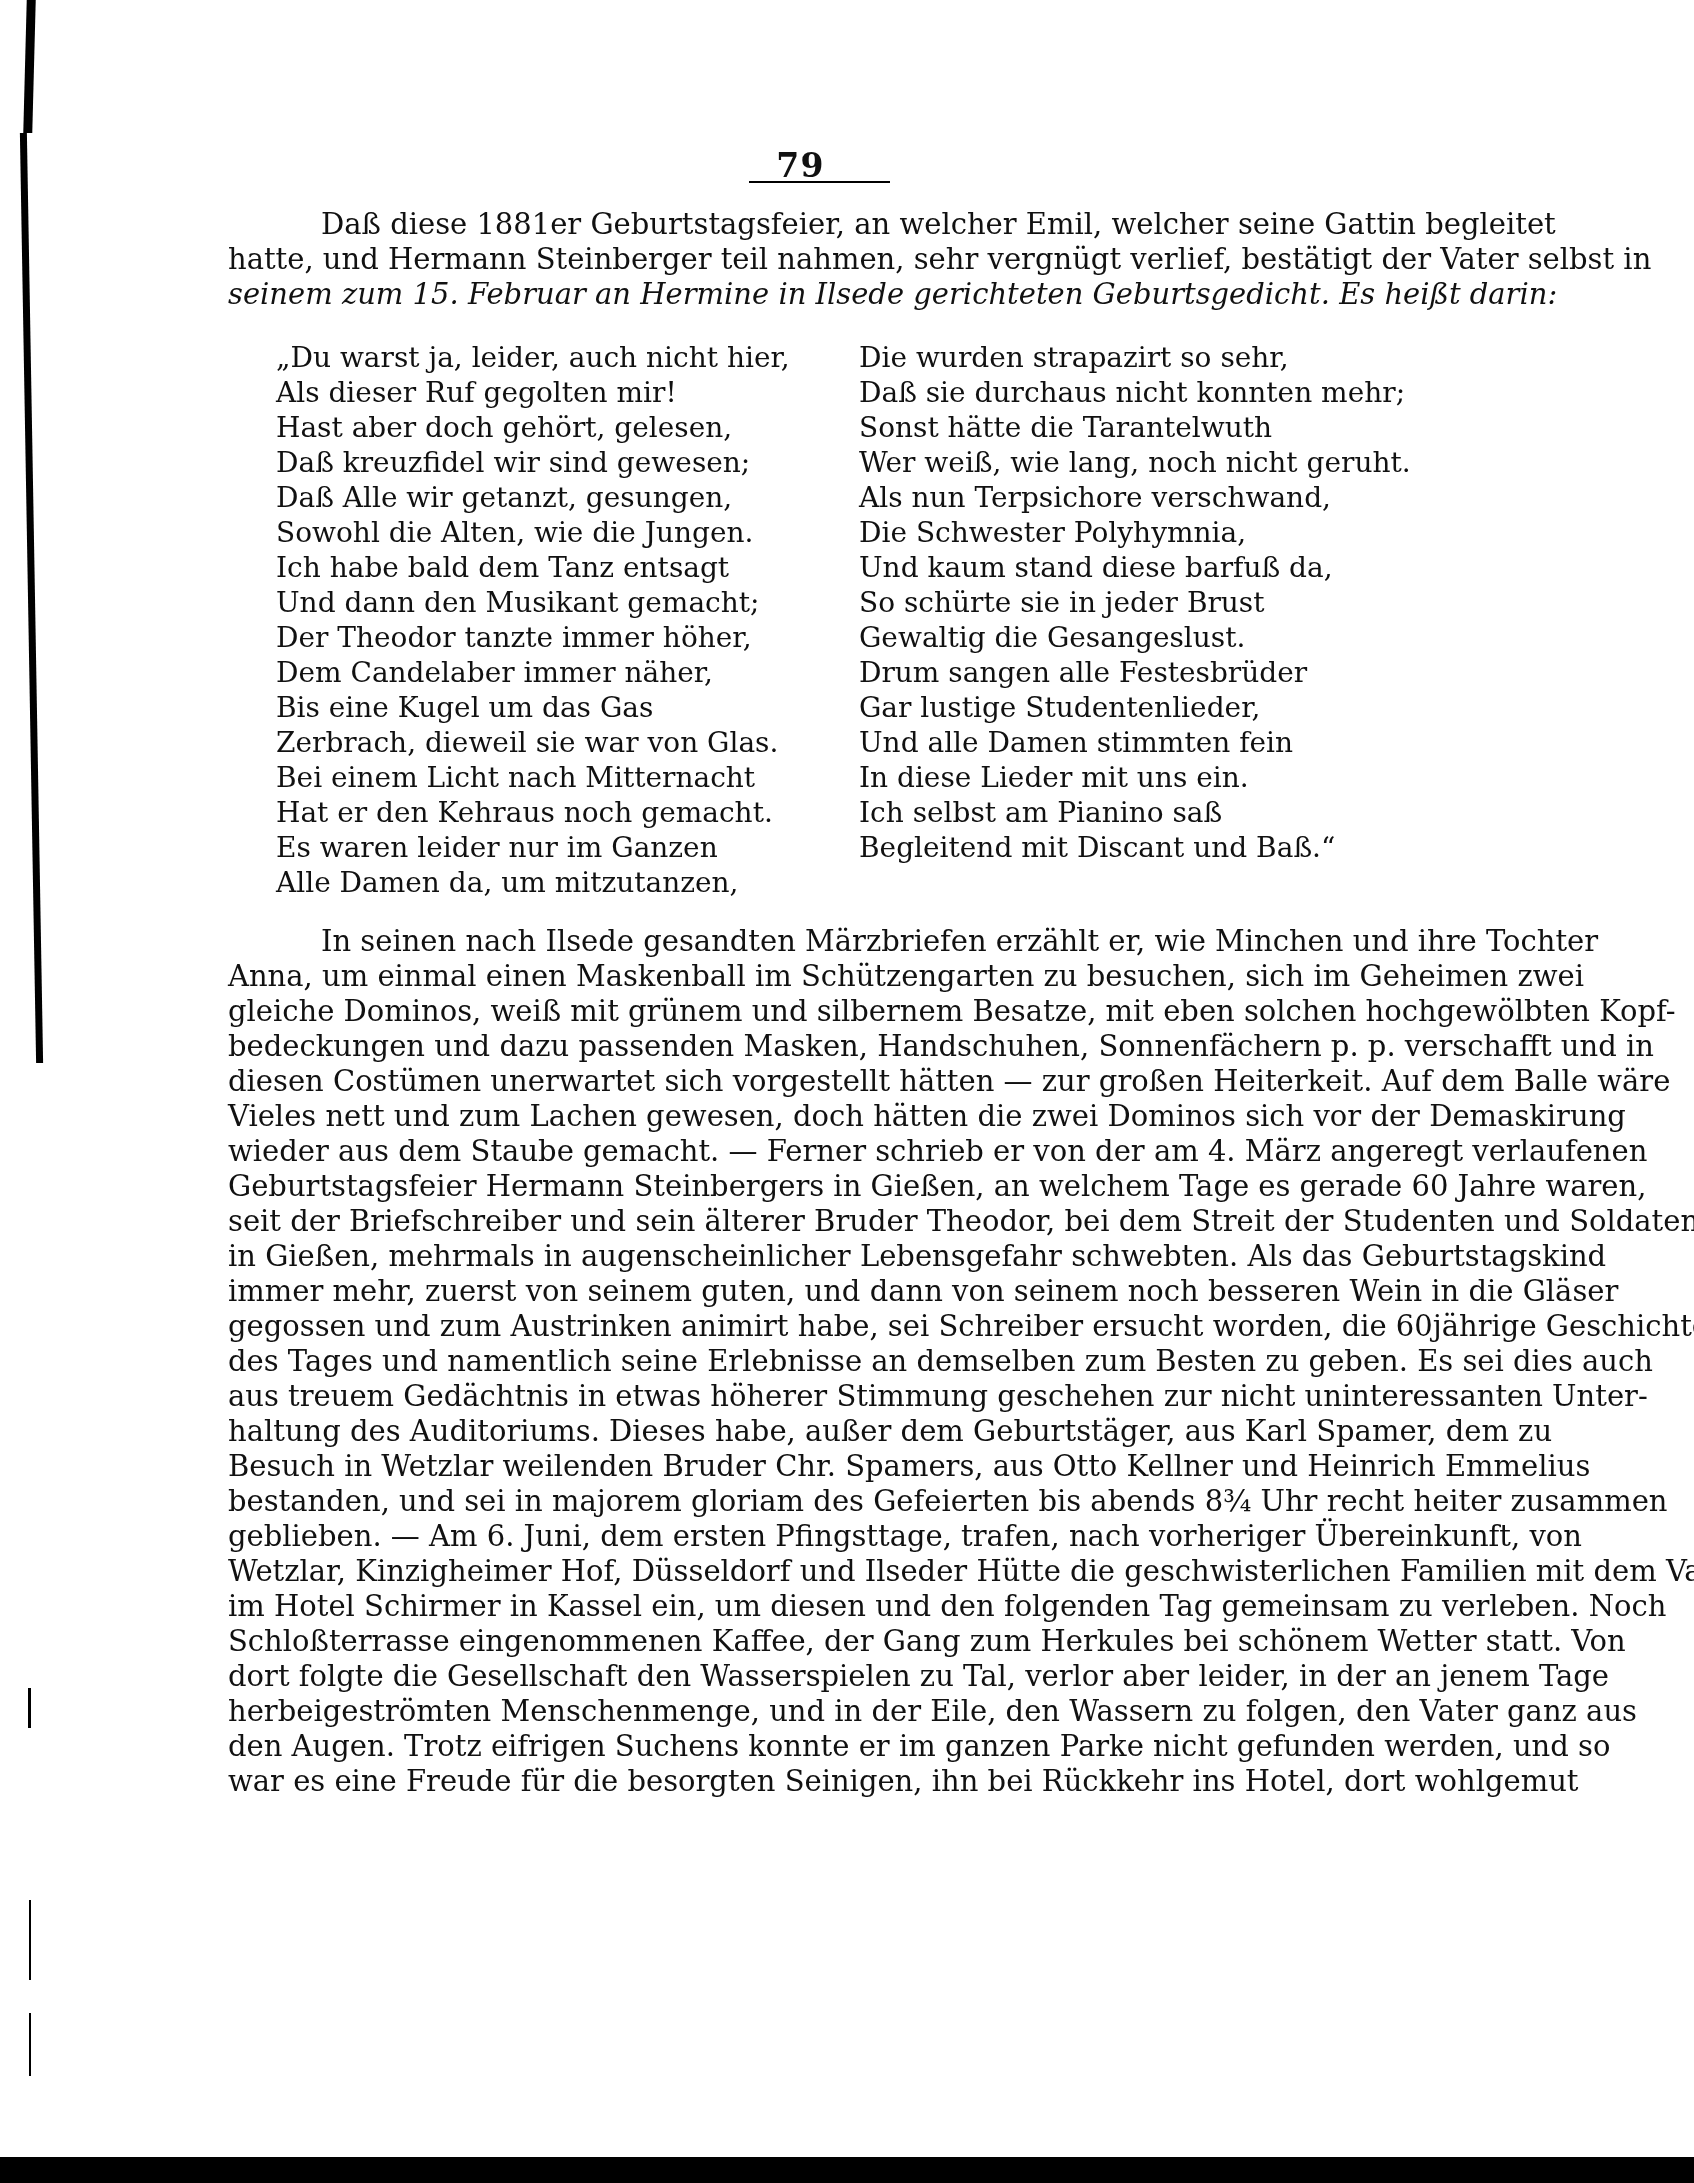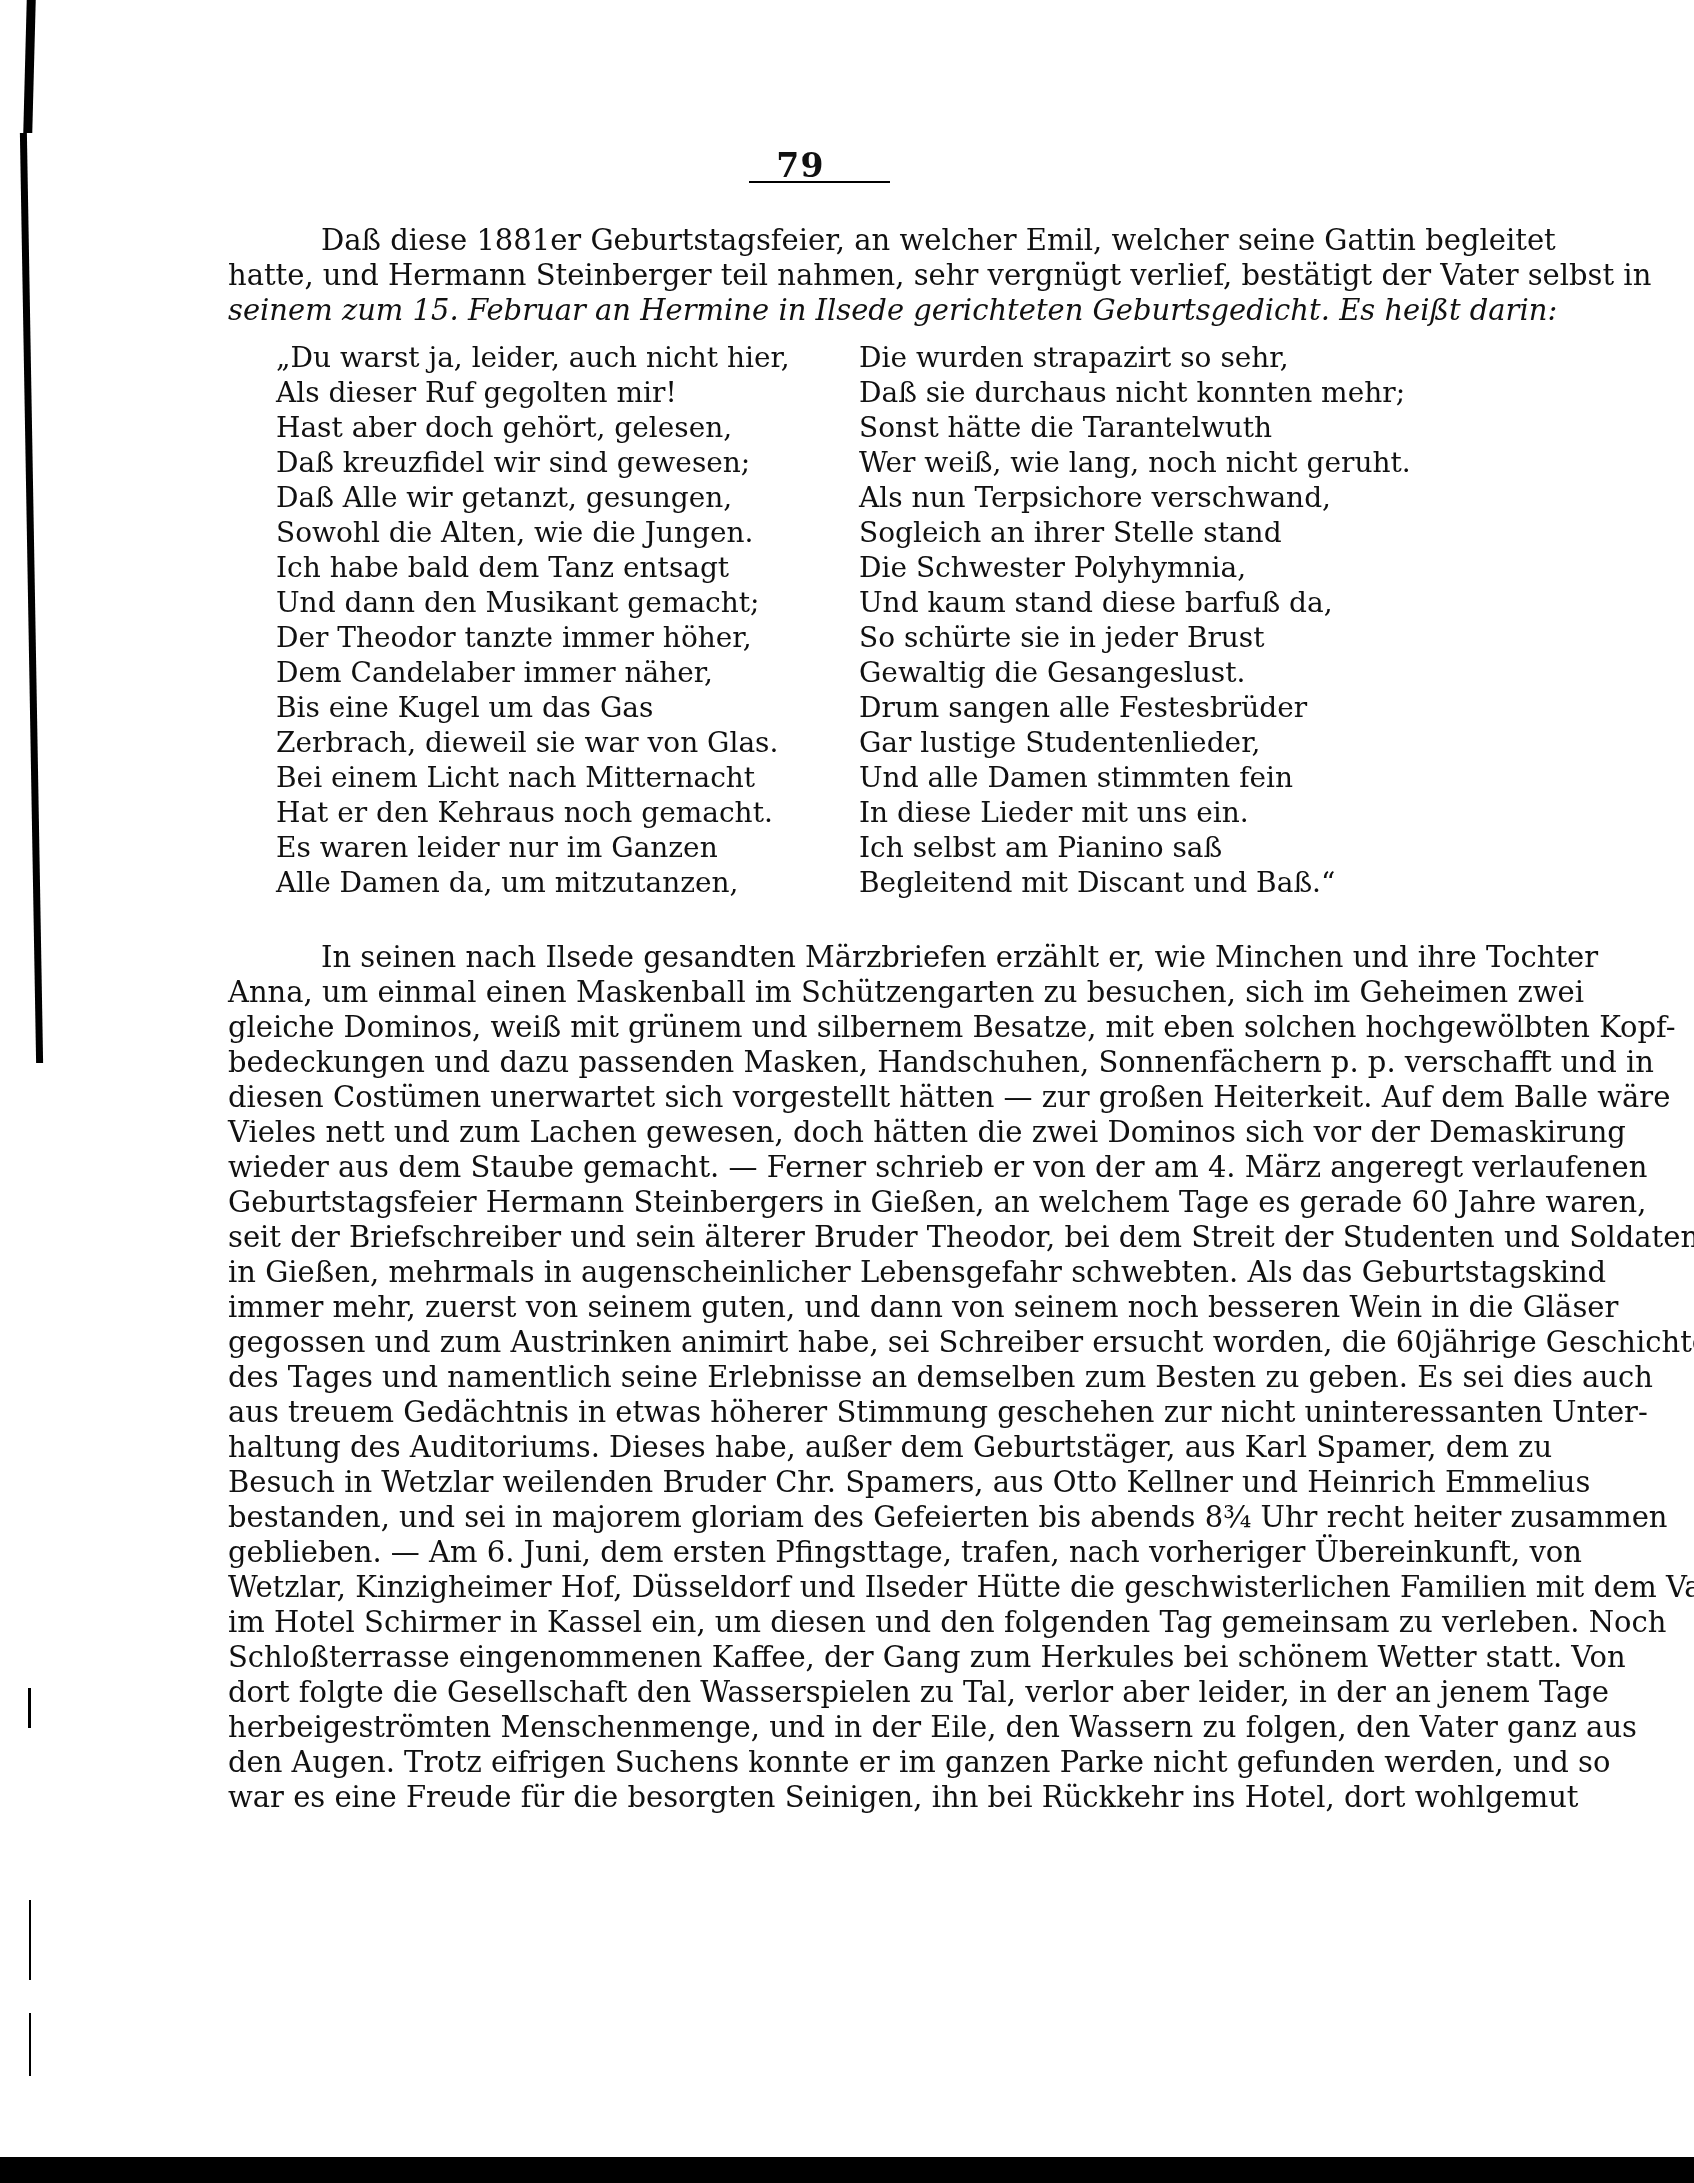--- a/index.html
+++ b/index.html
@@ -13,21 +13,21 @@
     position: absolute; left: 714px; top: 146px; width: 173px; text-align: center;
     font-size: 33px; letter-spacing: 1.3px; font-weight: bold;
   }
   .page-rule { position: absolute; left: 749px; top: 181px; width: 141px; height: 2px; background: #000; }
   .prose {
     position: absolute; left: 228px; width: 1141px;
     font-size: 29px; line-height: 35px; text-align: justify;
   }
   .prose .line { display: block; white-space: nowrap; text-align-last: justify; text-align: justify; height: 35px; }
   .prose .line.last { text-align-last: left; font-style: italic; }
-  .prose .line.indent { padding-left: 93px; margin-top: 16px; }
+  .prose .line.indent { padding-left: 93px; }
   .intro { top: 207px; }
   .main { top: 924px; }
   .poem-col { position: absolute; top: 340px; font-size: 28px; line-height: 35px; }
   .poem-col .verse { display: block; white-space: nowrap; height: 35px; }
   .poem-left { left: 276px; }
   .poem-right { left: 859px; }
 </style>
 </head>
 <body>
 
@@ -64,21 +64,20 @@
   <span class="verse">Hat er den Kehraus noch gemacht.</span>
   <span class="verse">Es waren leider nur im Ganzen</span>
   <span class="verse">Alle Damen da, um mitzutanzen,</span>
 </div>
 <div class="poem-col poem-right">
   <span class="verse">Die wurden strapazirt so sehr,</span>
   <span class="verse">Daß sie durchaus nicht konnten mehr;</span>
   <span class="verse">Sonst hätte die Tarantelwuth</span>
   <span class="verse">Wer weiß, wie lang, noch nicht geruht.</span>
   <span class="verse">Als nun Terpsichore verschwand,</span>
-  <span class="verse">Sogleich an ihrer Stelle stand</span>
   <span class="verse">Die Schwester Polyhymnia,</span>
   <span class="verse">Und kaum stand diese barfuß da,</span>
   <span class="verse">So schürte sie in jeder Brust</span>
   <span class="verse">Gewaltig die Gesangeslust.</span>
   <span class="verse">Drum sangen alle Festesbrüder</span>
   <span class="verse">Gar lustige Studentenlieder,</span>
   <span class="verse">Und alle Damen stimmten fein</span>
   <span class="verse">In diese Lieder mit uns ein.</span>
   <span class="verse">Ich selbst am Pianino saß</span>
   <span class="verse">Begleitend mit Discant und Baß.“</span>

